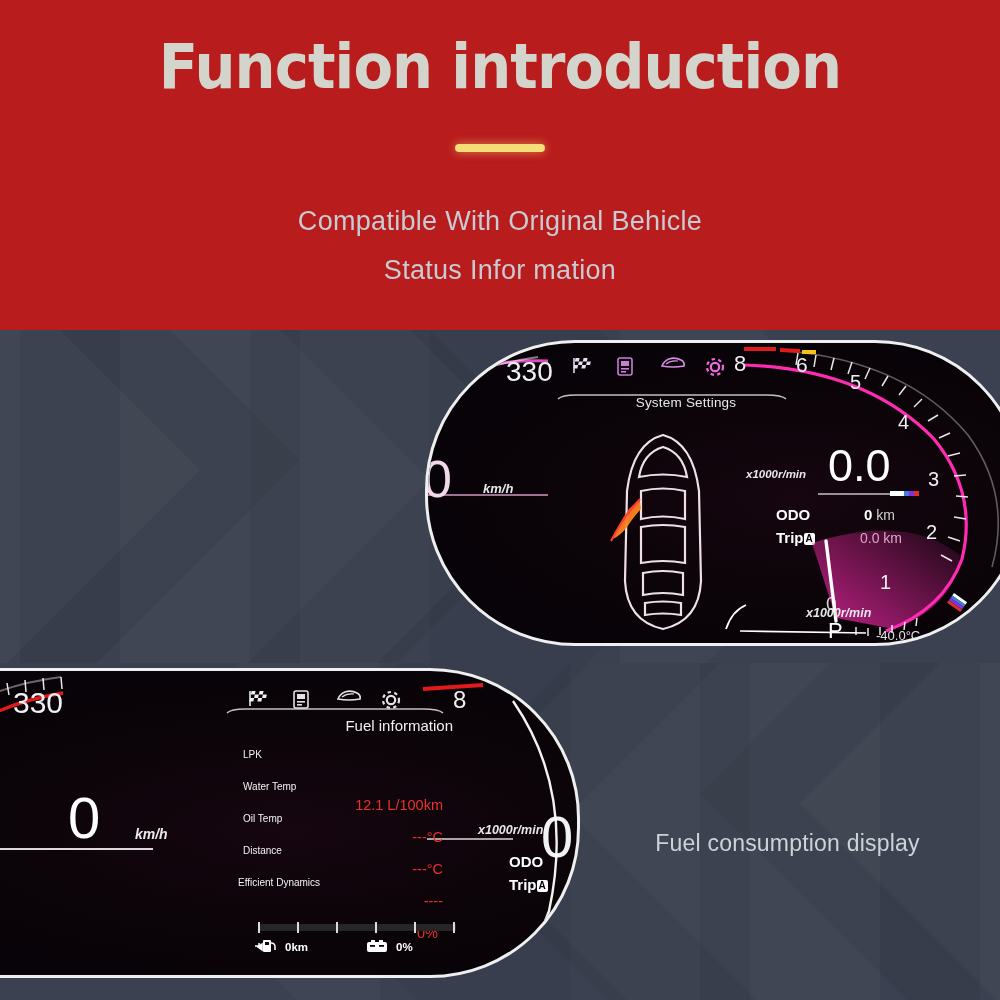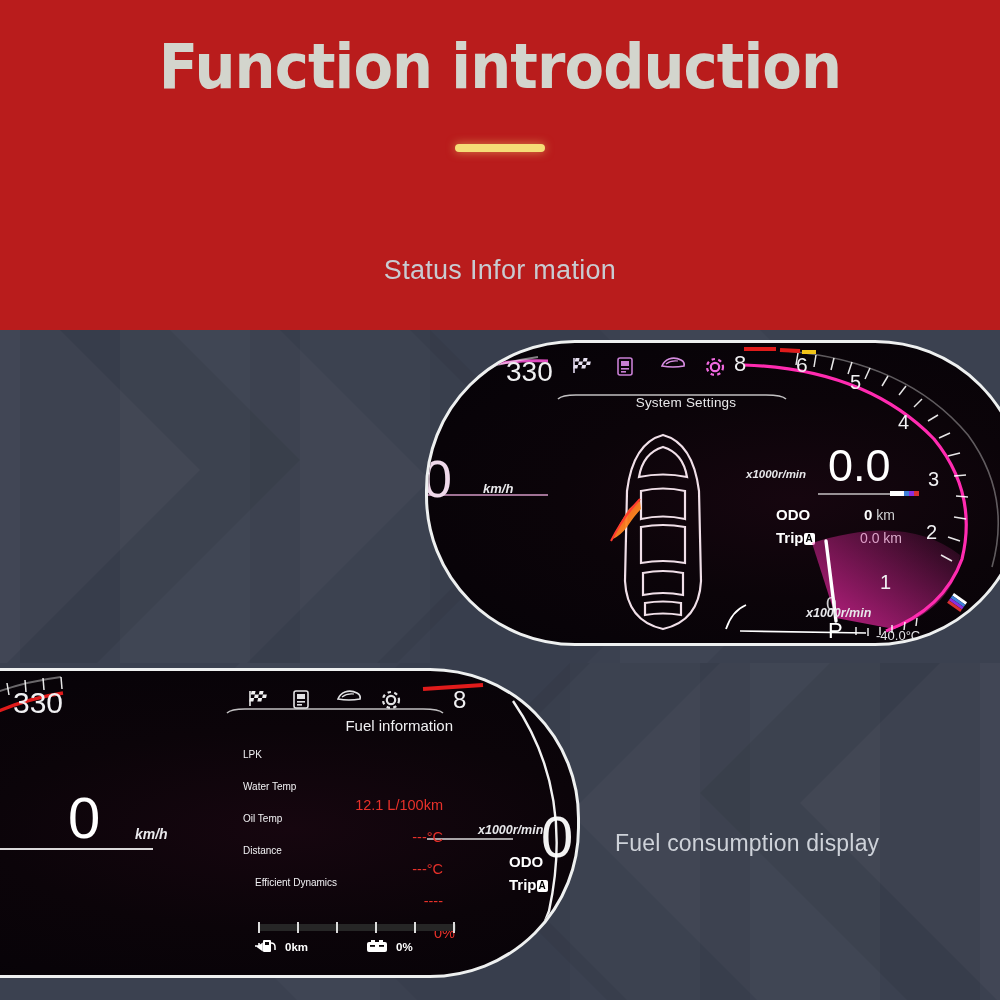--- a/index.html
+++ b/index.html
@@ -91,32 +91,33 @@
 
   
   #minibar { position:absolute; left:255px; top:921px; width:198px; height:7px;
              background:#262626; border-radius:1px; }
   #minibar .tick { position:absolute; top:-2px; width:2px; height:11px; background:#dcdcdc; }
   .mini-ico { position:absolute; color:#fff; }
   .mini-val { position:absolute; font-size:11.5px; font-weight:bold; color:#fff; }
 
   
   .feature-label {
-    position:absolute; text-align:left; color:#ced2d9;
+    position:absolute; text-align:center; color:#ced2d9;
     font-size:23px; line-height:30px; letter-spacing:.2px;
   }
 
   svg { display:block; overflow:visible; }
 </style>
 </head>
 <body>
 
 <div id="header">
   <div id="page-title">Function introduction</div>
   <div id="accent-bar"></div>
+  <div class="subtitle" id="subtitle-1">Compatible With Original Behicle</div>
   <div class="subtitle" id="subtitle-2">Status Infor mation</div>
 </div>
 
 <div class="feature-section" id="section-door">
 
   <svg width="1000" height="333" style="position:absolute;left:0;top:0">
     <defs>
       <clipPath id="clipA">
           <rect x="0" y="0" width="1000" height="333"></rect>
         </clipPath>
@@ -436,21 +437,21 @@
     <span class="v">---°C</span>
   </div>
   <div class="fuel-row" style="left:420px; top:142px;text-align:center;">
     <span class="k">Oil Temp</span>
     <span class="v">---°C</span>
   </div>
   <div class="fuel-row" style="left:420px; top:174px;">
     <span class="k">Distance</span>
     <span class="v">----</span>
   </div>
-  <div class="fuel-row" style="left:432px; top:206px;">
+  <div class="fuel-row" style="left:415px; top:206px;">
     <span class="k">Efficient Dynamics</span>
     <span class="v">0%</span>
   </div>
 
   <div class="rpm-label" style="left:655px; top:152px; font-size:12.5px;">x1000r/min</div>
   <div class="odo-k" style="left:686px; top:182px;">ODO</div>
   <div class="odo-k" style="left:686px; top:205px;">
     <span>Trip</span><span class="trip-badge">A</span>
   </div>
 

